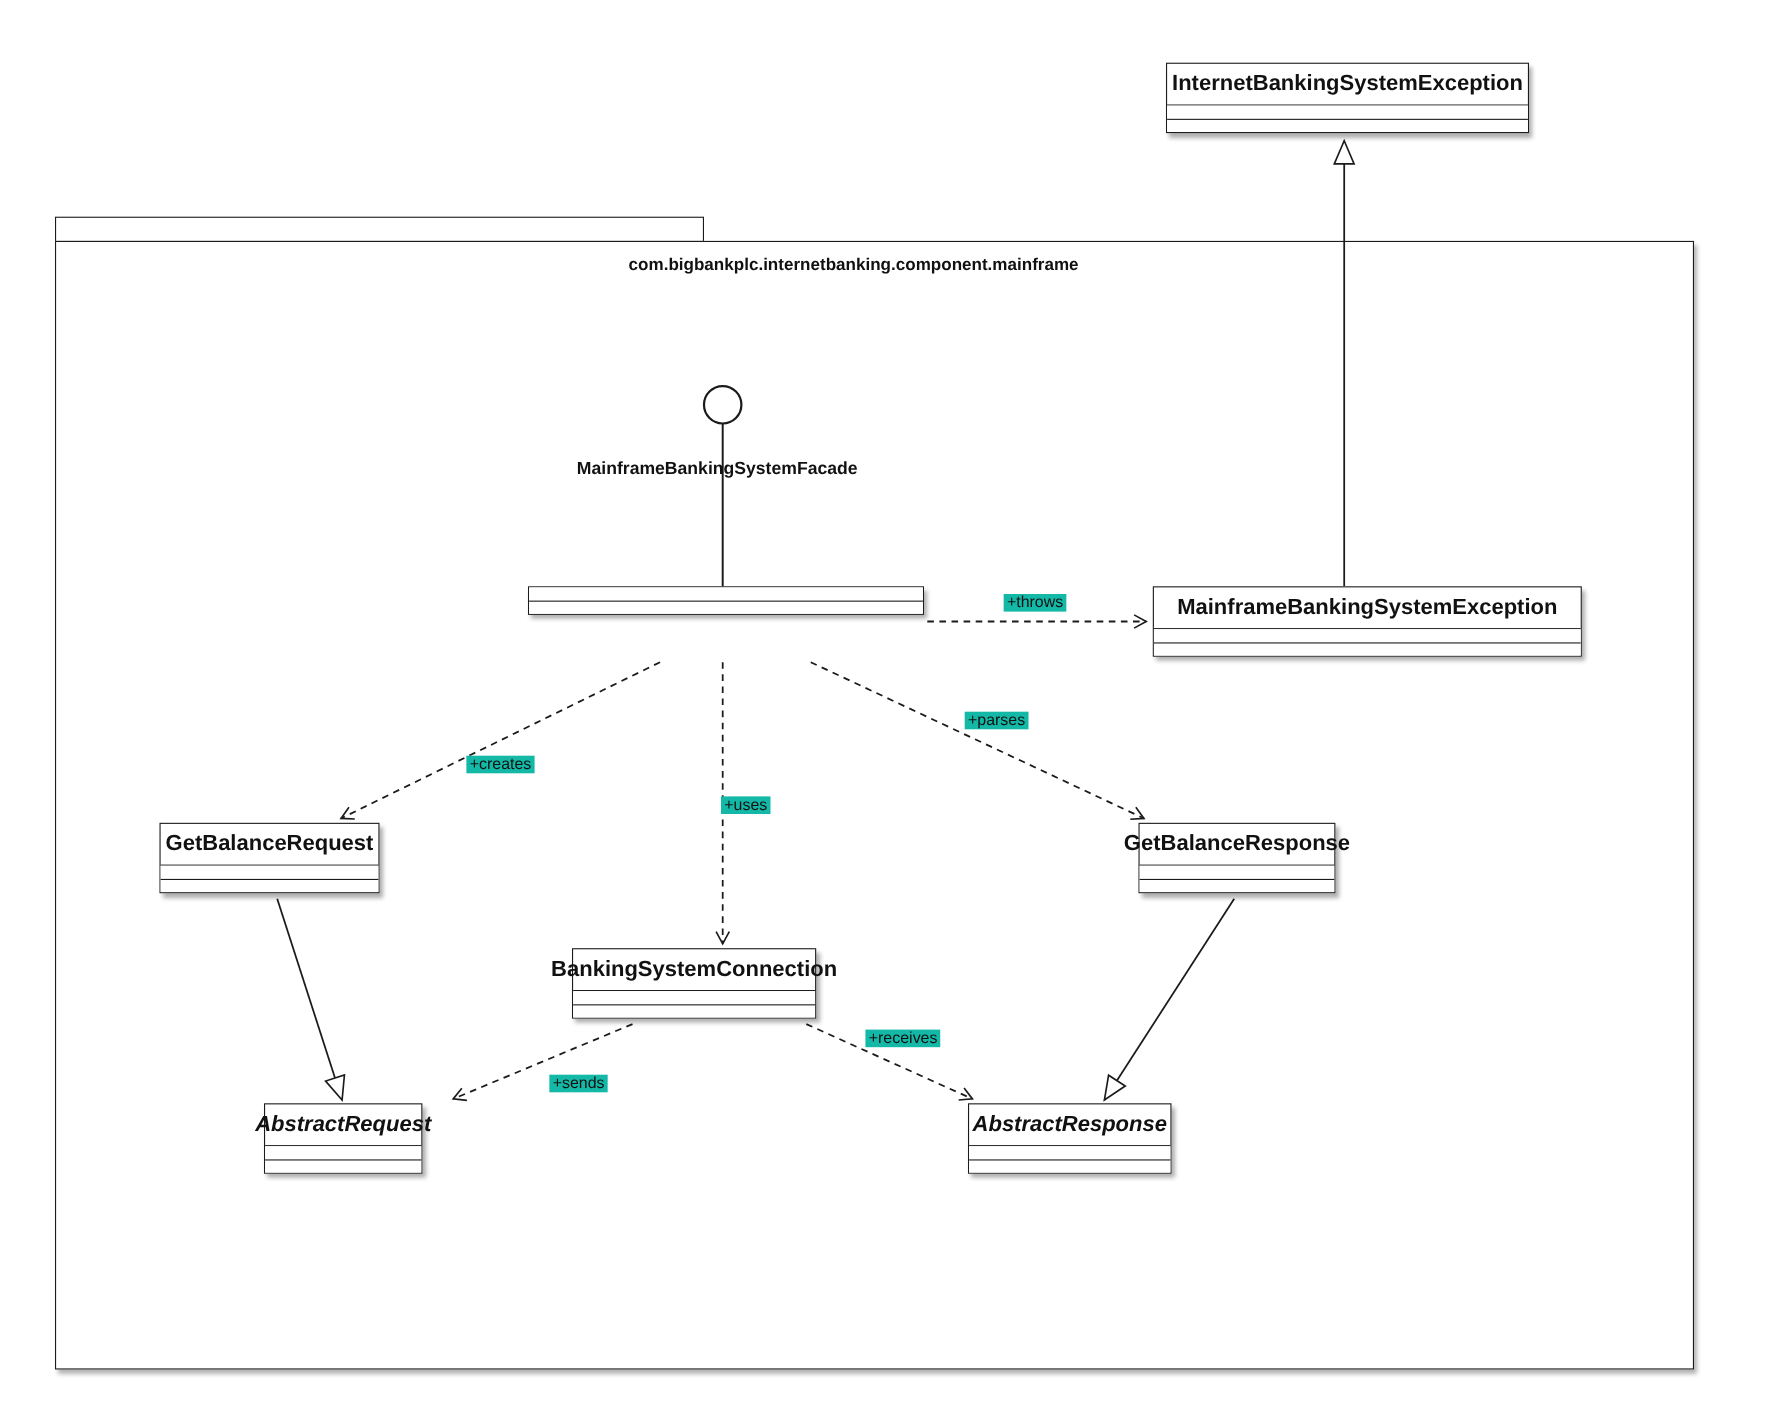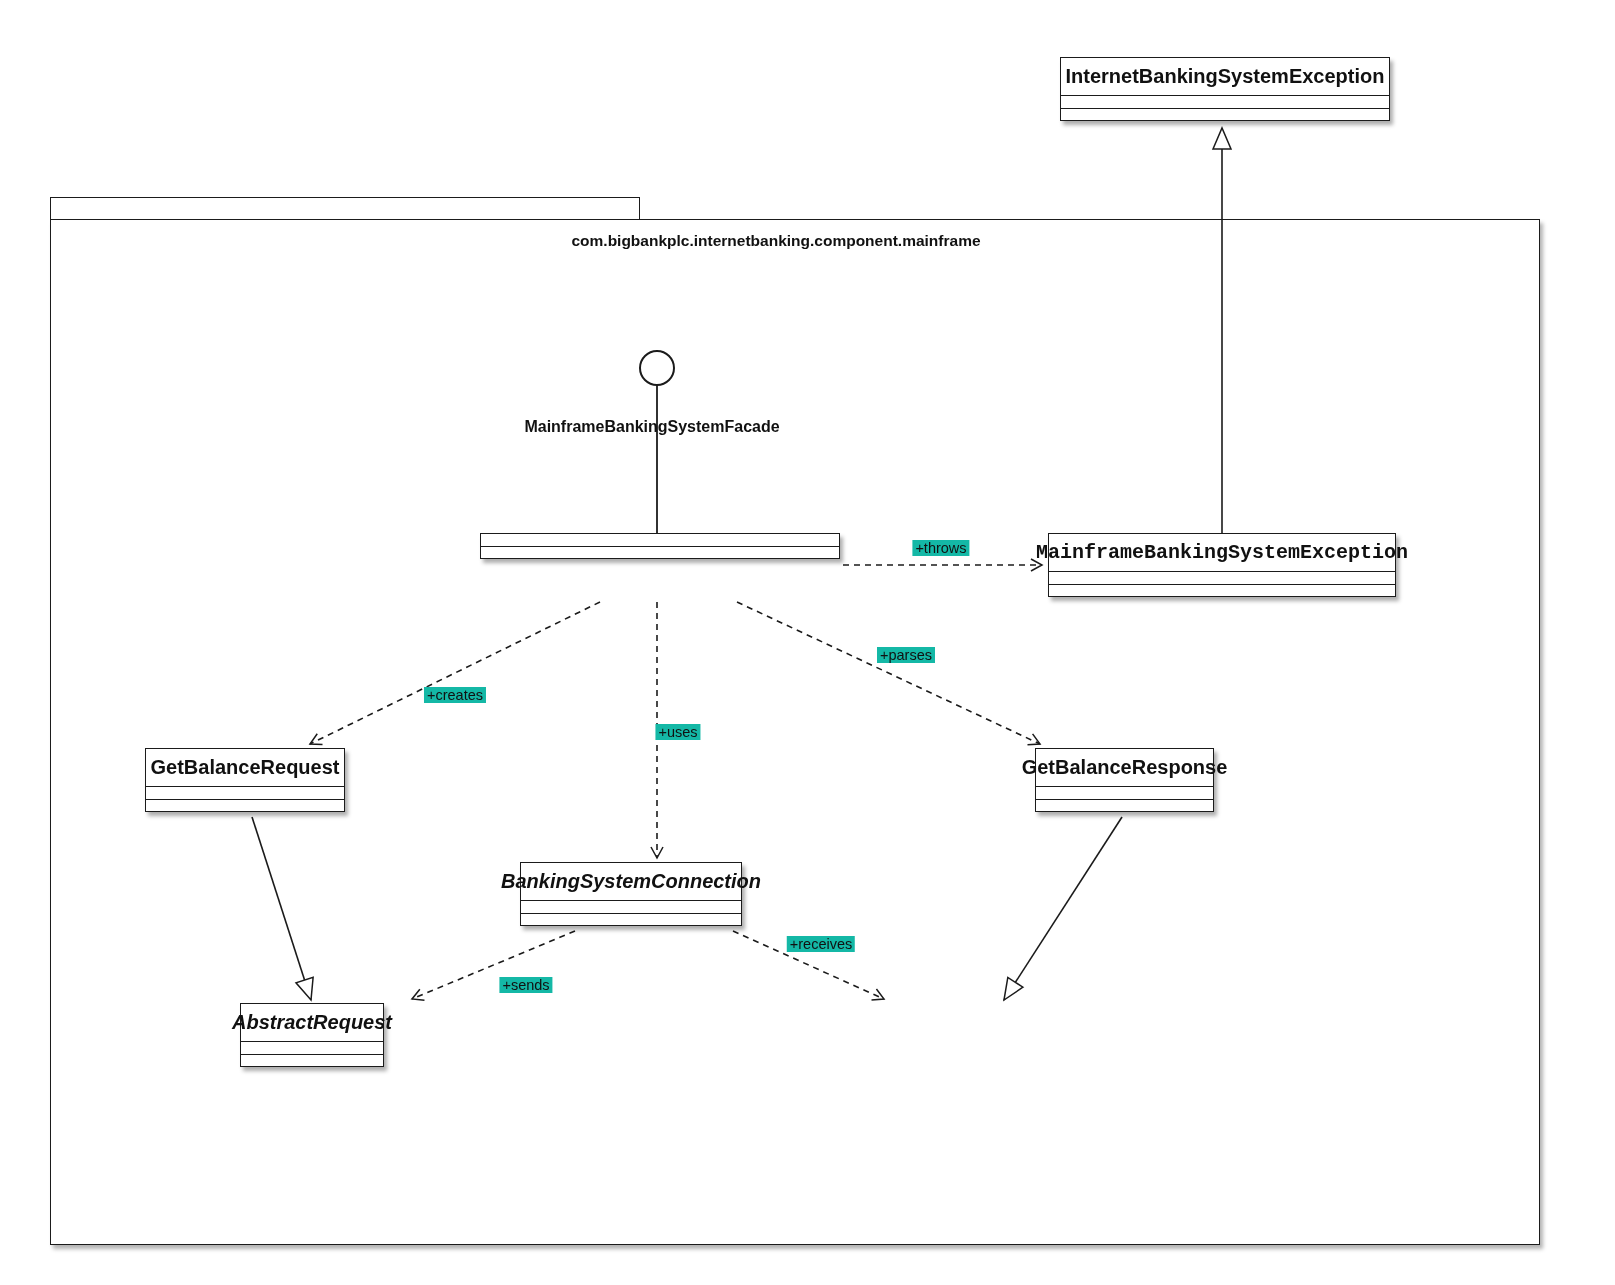--- a/index.html
+++ b/index.html
@@ -95,50 +95,55 @@
     <div class="uml-title">InternetBankingSystemException</div>
     <div class="uml-comp"></div>
     <div class="uml-comp second"></div>
   </div>
 
   <div class="uml-class" style="left:480px; top:533px; width:360px;">
     <div class="uml-comp"></div>
     <div class="uml-comp second"></div>
   </div>
 
-  <div class="uml-class" style="left:1048px; top:533px; width:348px;font-family:Liberation Mono, monospace;">
+  <div class="uml-class" style="left:1048px; top:533px; width:390px;">
     <div class="uml-title">MainframeBankingSystemException</div>
     <div class="uml-comp"></div>
     <div class="uml-comp second"></div>
   </div>
 
   <div class="uml-class" style="left:145px; top:748px; width:200px;">
     <div class="uml-title">GetBalanceRequest</div>
     <div class="uml-comp"></div>
     <div class="uml-comp second"></div>
   </div>
 
   <div class="uml-class" style="left:1035px; top:748px; width:179px;">
     <div class="uml-title">GetBalanceResponse</div>
     <div class="uml-comp"></div>
     <div class="uml-comp second"></div>
   </div>
 
-  <div class="uml-class" style="left:520px; top:862px; width:222px;font-style:italic;">
+  <div class="uml-class" style="left:520px; top:862px; width:222px;">
     <div class="uml-title">BankingSystemConnection</div>
     <div class="uml-comp"></div>
     <div class="uml-comp second"></div>
   </div>
 
   <div class="uml-class" style="left:240px; top:1003px; width:144px;">
     <div class="uml-title abstract">AbstractRequest</div>
     <div class="uml-comp"></div>
     <div class="uml-comp second"></div>
   </div>
 
+  <div class="uml-class" style="left:880px; top:1003px; width:185px;">
+    <div class="uml-title abstract">AbstractResponse</div>
+    <div class="uml-comp"></div>
+    <div class="uml-comp second"></div>
+  </div>
 
   <div class="iface-label" style="left:652px; top:404px;">MainframeBankingSystemFacade</div>
 
   <div class="edge-label" style="left:941px; top:548px;">+throws</div>
   <div class="edge-label" style="left:455px; top:695px;">+creates</div>
   <div class="edge-label" style="left:678px; top:732px;">+uses</div>
   <div class="edge-label" style="left:906px; top:655px;">+parses</div>
   <div class="edge-label" style="left:526px; top:985px;text-align:center;">+sends</div>
   <div class="edge-label" style="left:821px; top:944px;">+receives</div>
 

